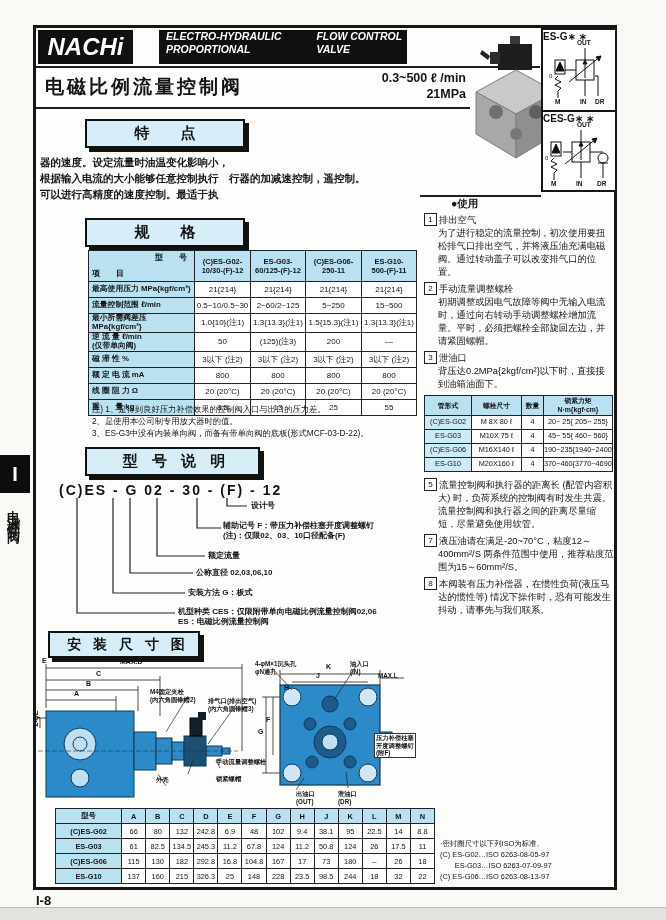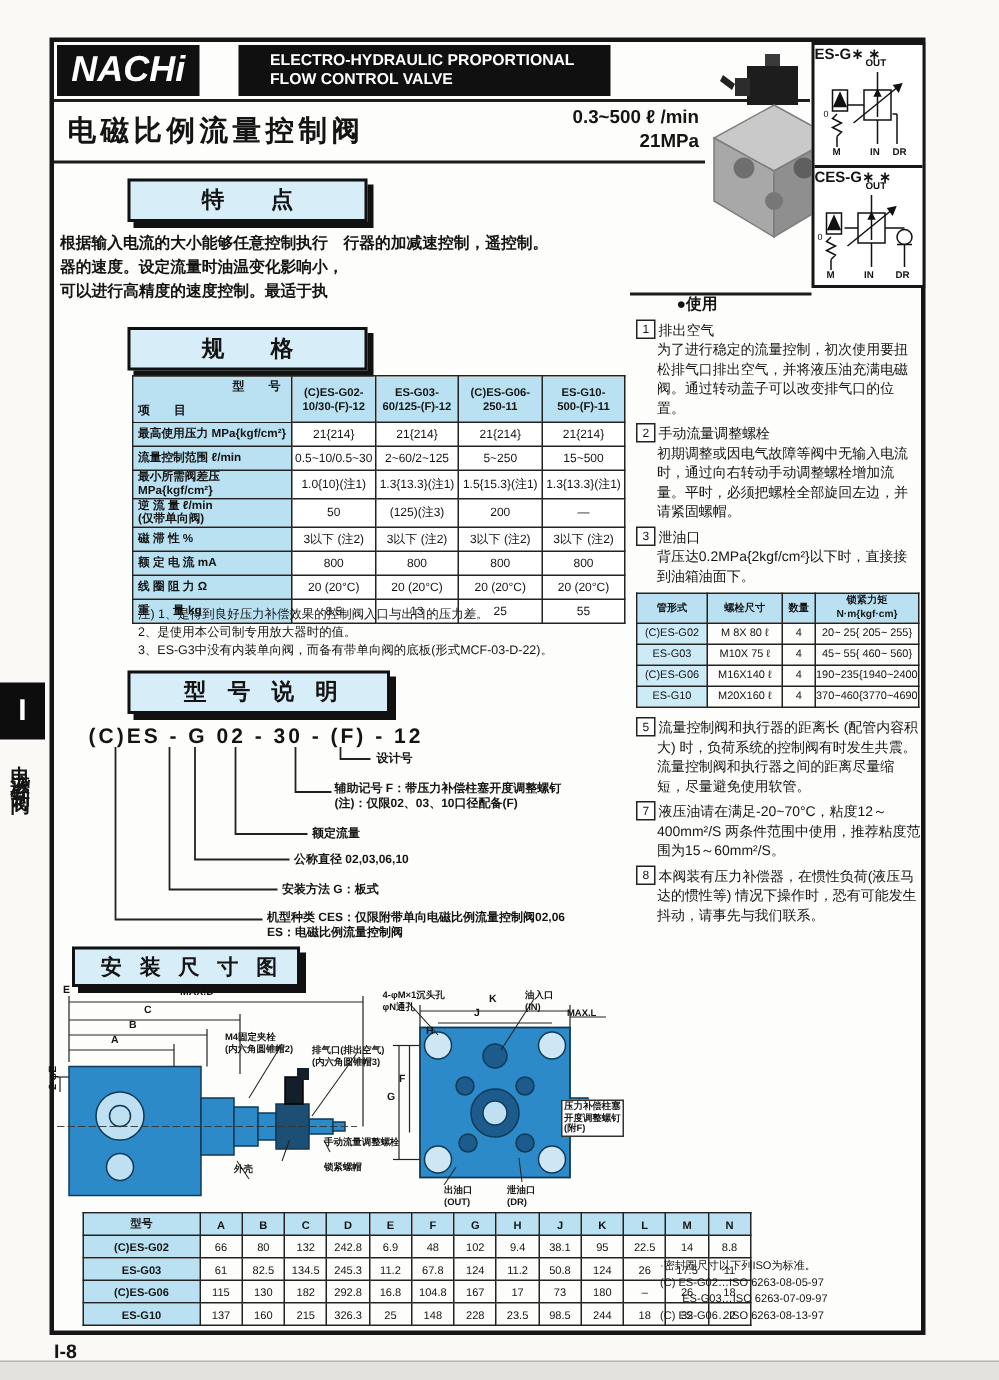--- a/index.html
+++ b/index.html
@@ -8,22 +8,22 @@
   .abs{position:absolute;}
   
   .frame{position:absolute;left:33px;top:25px;width:584px;height:865px;border:3px solid #161616;
          box-sizing:border-box;background:#fdfdfb;}
   .hline{position:absolute;background:#1d1d1d;height:2px;}
   
   .logo{position:absolute;left:38px;top:30px;width:95px;height:34px;background:#101010;color:#fff;
         display:flex;align-items:center;justify-content:center;font-weight:900;font-size:24px;
         letter-spacing:0px;font-style:italic;}
   .htitle{position:absolute;left:159px;top:30px;width:248px;height:34px;background:#101010;color:#fff;
-        display:flex;flex-direction:column;justify-content:center;padding-left:21px;box-sizing:border-box;
-        font-weight:bold;font-size:10.5px;line-height:1.25;}
+        display:flex;flex-direction:row;justify-content:center;padding-left:7px;box-sizing:border-box;
+        font-weight:bold;font-size:10.5px;line-height:1.25;font-style:italic;}
   .ptitle{position:absolute;left:45px;top:74px;font-size:19px;font-weight:900;letter-spacing:3px;}
   .range{position:absolute;left:300px;top:70px;width:166px;text-align:right;font-size:12.5px;font-weight:bold;line-height:1.3;}
   
   .photo{position:absolute;left:470px;top:30px;width:92px;height:158px;}
   
   .sym{position:absolute;left:541px;top:28px;width:76px;height:164px;border:2px solid #161616;
        box-sizing:border-box;background:#fff;}
   .symcell{position:relative;width:100%;height:80px;}
   .symcell+.symcell{border-top:2px solid #161616;height:80px;}
   .symlab{position:absolute;top:1px;width:100%;font-size:10px;font-weight:bold;}
@@ -57,21 +57,21 @@
   .bolt th{background:#b9e1f2;font-size:6.8px;}
   .bolt td.lab{background:#cdeaf7;}
   
   .mcode{position:absolute;left:59px;top:482px;font-size:14px;font-weight:900;letter-spacing:2px;}
   .callout{position:absolute;font-size:8px;font-weight:bold;white-space:pre-line;line-height:1.25;}
   
   .dwlabel{position:absolute;font-size:6.3px;line-height:1.2;white-space:pre-line;font-weight:bold;}
   .dimletter{position:absolute;font-size:7px;font-weight:bold;}
   .boxed{border:1px solid #333;background:#fff;padding:0 1px;}
   
-  .dimt{position:absolute;left:55px;top:808px;width:446px;font-size:7.4px;}
+  .dimt{position:absolute;left:55px;top:808px;width:380px;font-size:7.4px;}
   .dimt th,.dimt td{border:1px solid #222;text-align:center;padding:0;height:14px;overflow:hidden;}
   .dimt th{background:#b9e1f2;font-weight:bold;}
   .dimt td.lab{background:#b9e1f2;font-weight:bold;}
   .isonote{position:absolute;left:440px;top:838px;width:172px;font-size:7.4px;line-height:1.5;white-space:pre-line;}
   
   .tab{position:absolute;left:0;top:455px;width:30px;height:38px;background:#0d0d0d;color:#fff;
        display:flex;align-items:center;justify-content:center;font-size:20px;font-weight:bold;}
   .tablab{position:absolute;left:4px;top:500px;writing-mode:vertical-rl;font-size:13px;font-weight:900;
           letter-spacing:5px;}
   .footer{position:absolute;left:36px;top:893px;font-size:13px;font-weight:900;}
@@ -172,22 +172,22 @@
       </svg>
       <span class="symport" style="left:8px;top:68px;">M</span>
       <span class="symport" style="left:33px;top:68px;">IN</span>
       <span class="symport" style="left:54px;top:68px;">DR</span>
     </div>
   </div>
 
   <div class="secbox" style="left:85px;top:119px;width:160px;height:29px;">特　点</div>
   <div class="feat">
 
-  <div>根据输入电流的大小能够任意控制执行　行器的加减速控制，遥控制。</div>
-      <div>器的速度。设定流量时油温变化影响小，</div>
+  <div>器的速度。设定流量时油温变化影响小，</div>
+      <div>根据输入电流的大小能够任意控制执行　行器的加减速控制，遥控制。</div>
       <div>可以进行高精度的速度控制。最适于执</div>
     </div>
 
   <div class="secbox" style="left:85px;top:218px;width:160px;height:29px;">规　格</div>
   <table class="spec">
     <colgroup>
         <col style="width:106px">
         <col style="width:56px">
         <col style="width:55px">
         <col style="width:56px">

